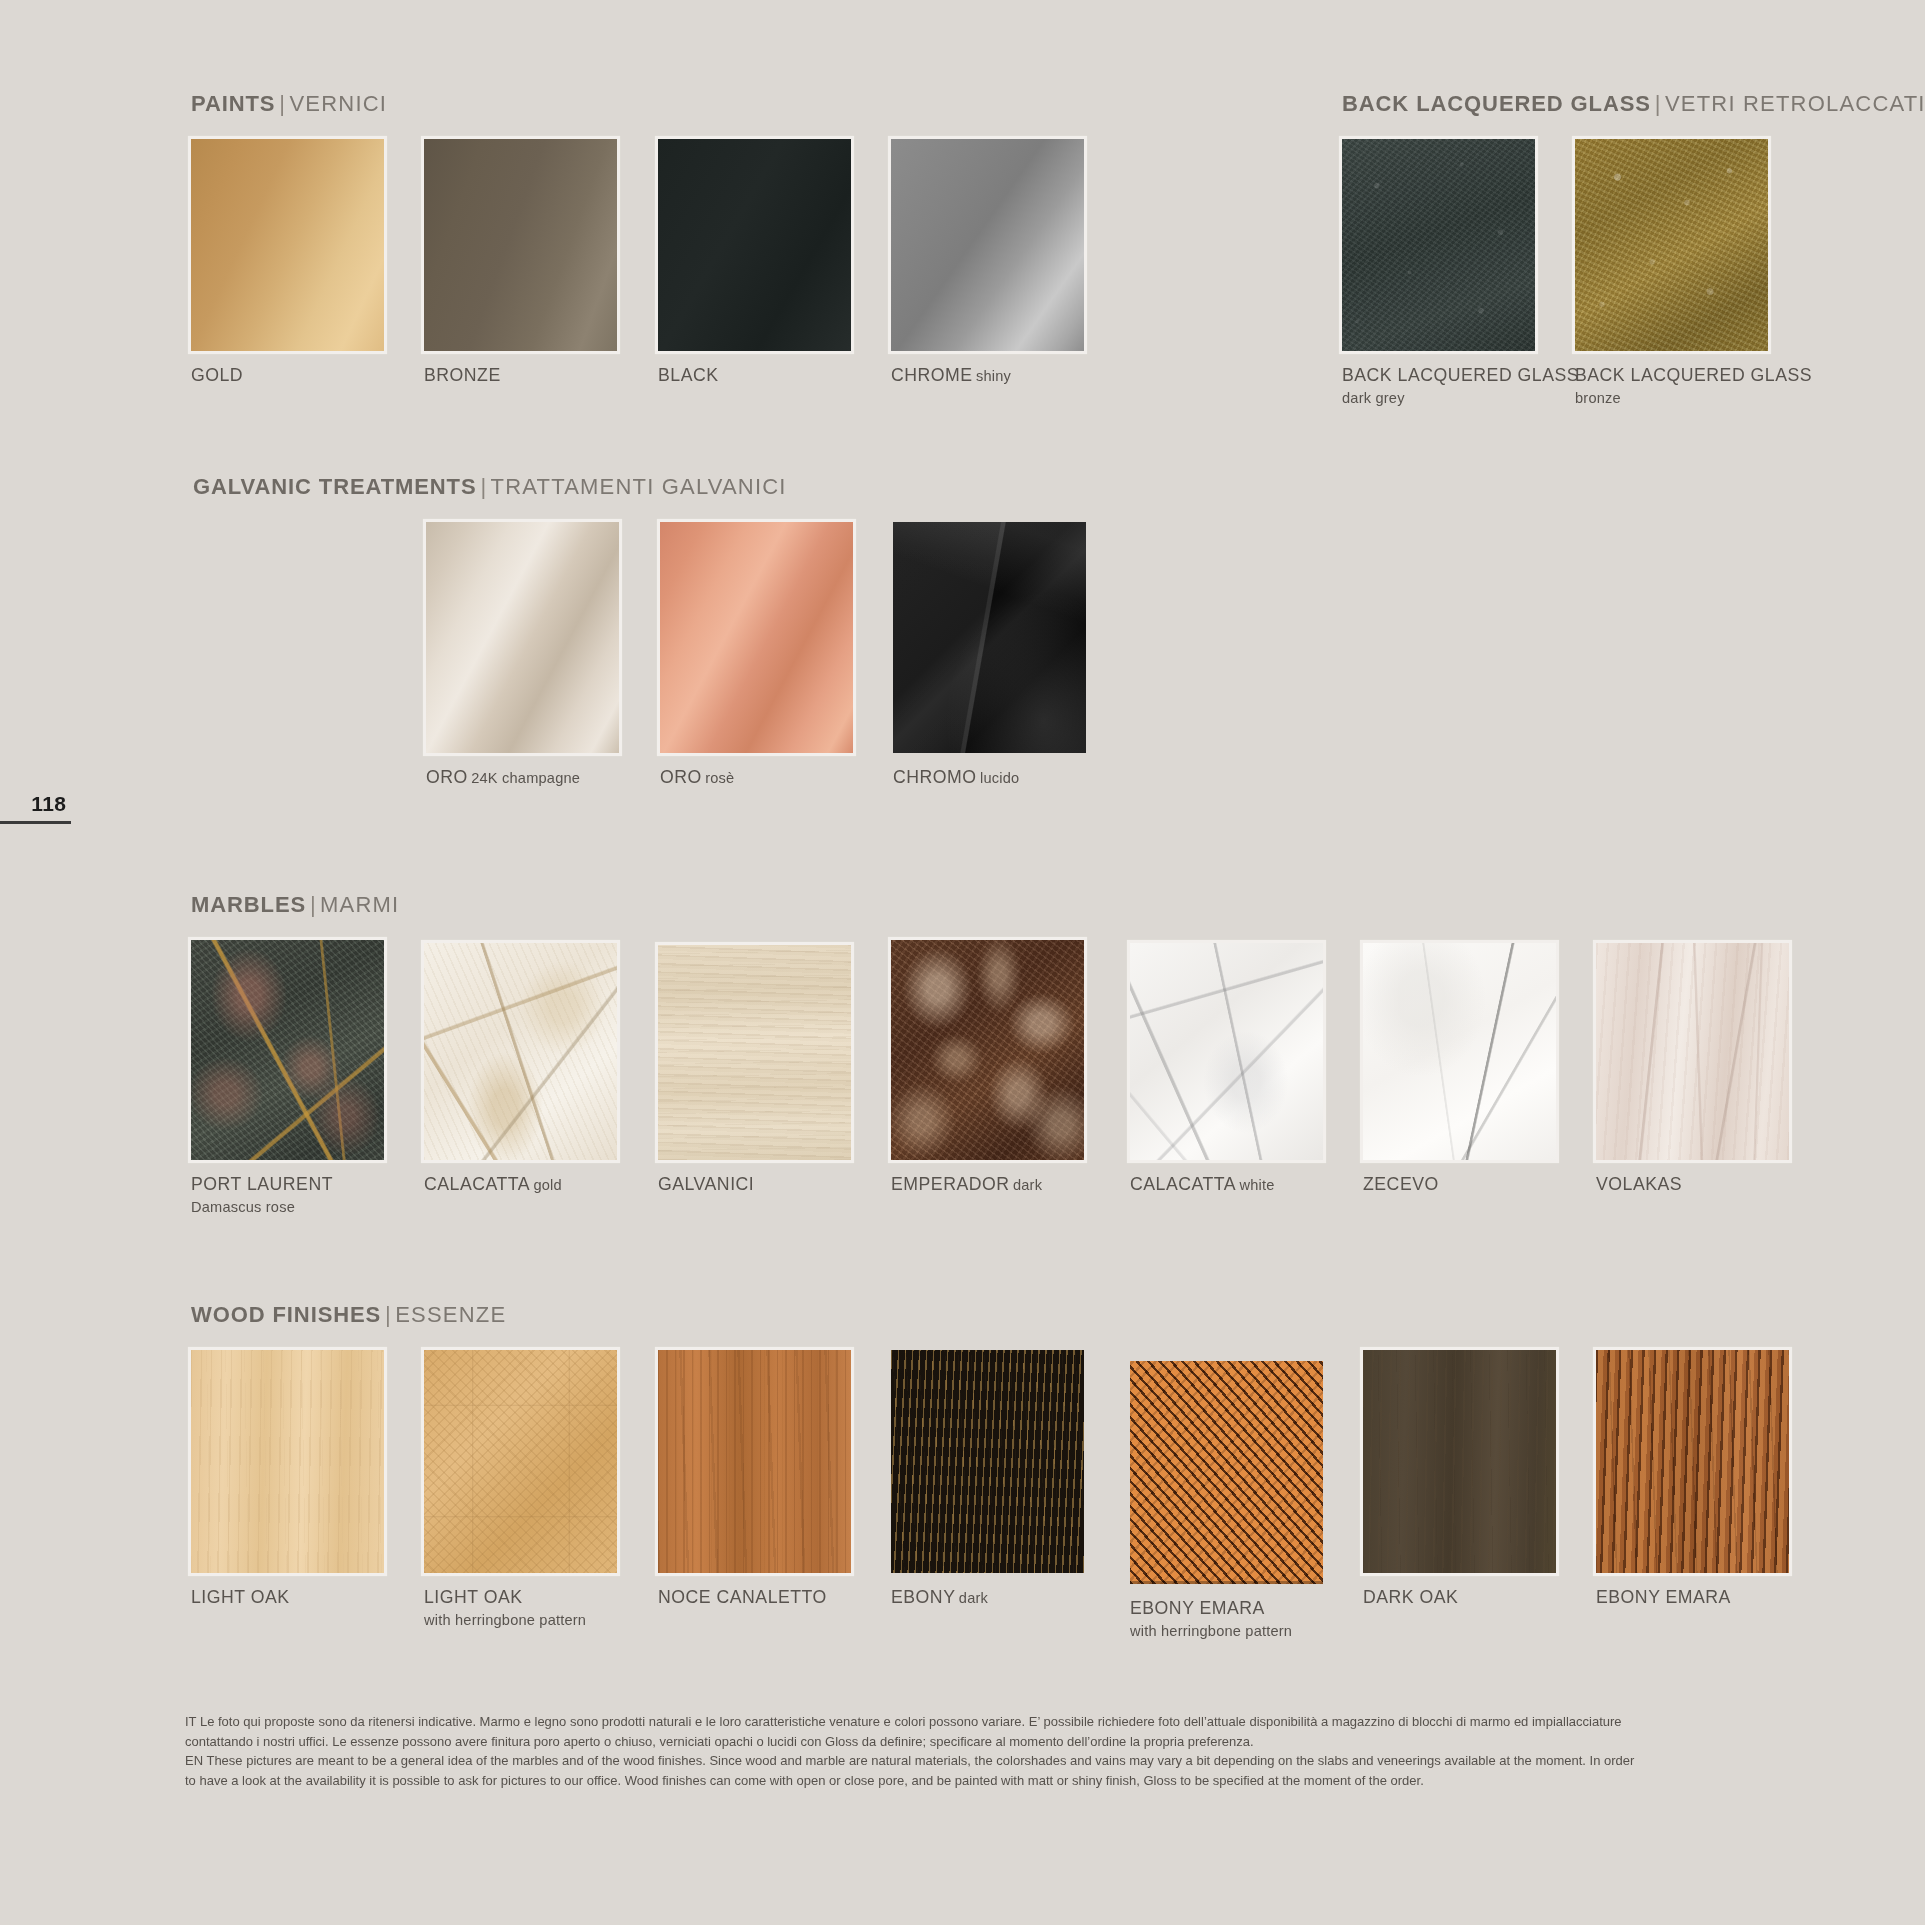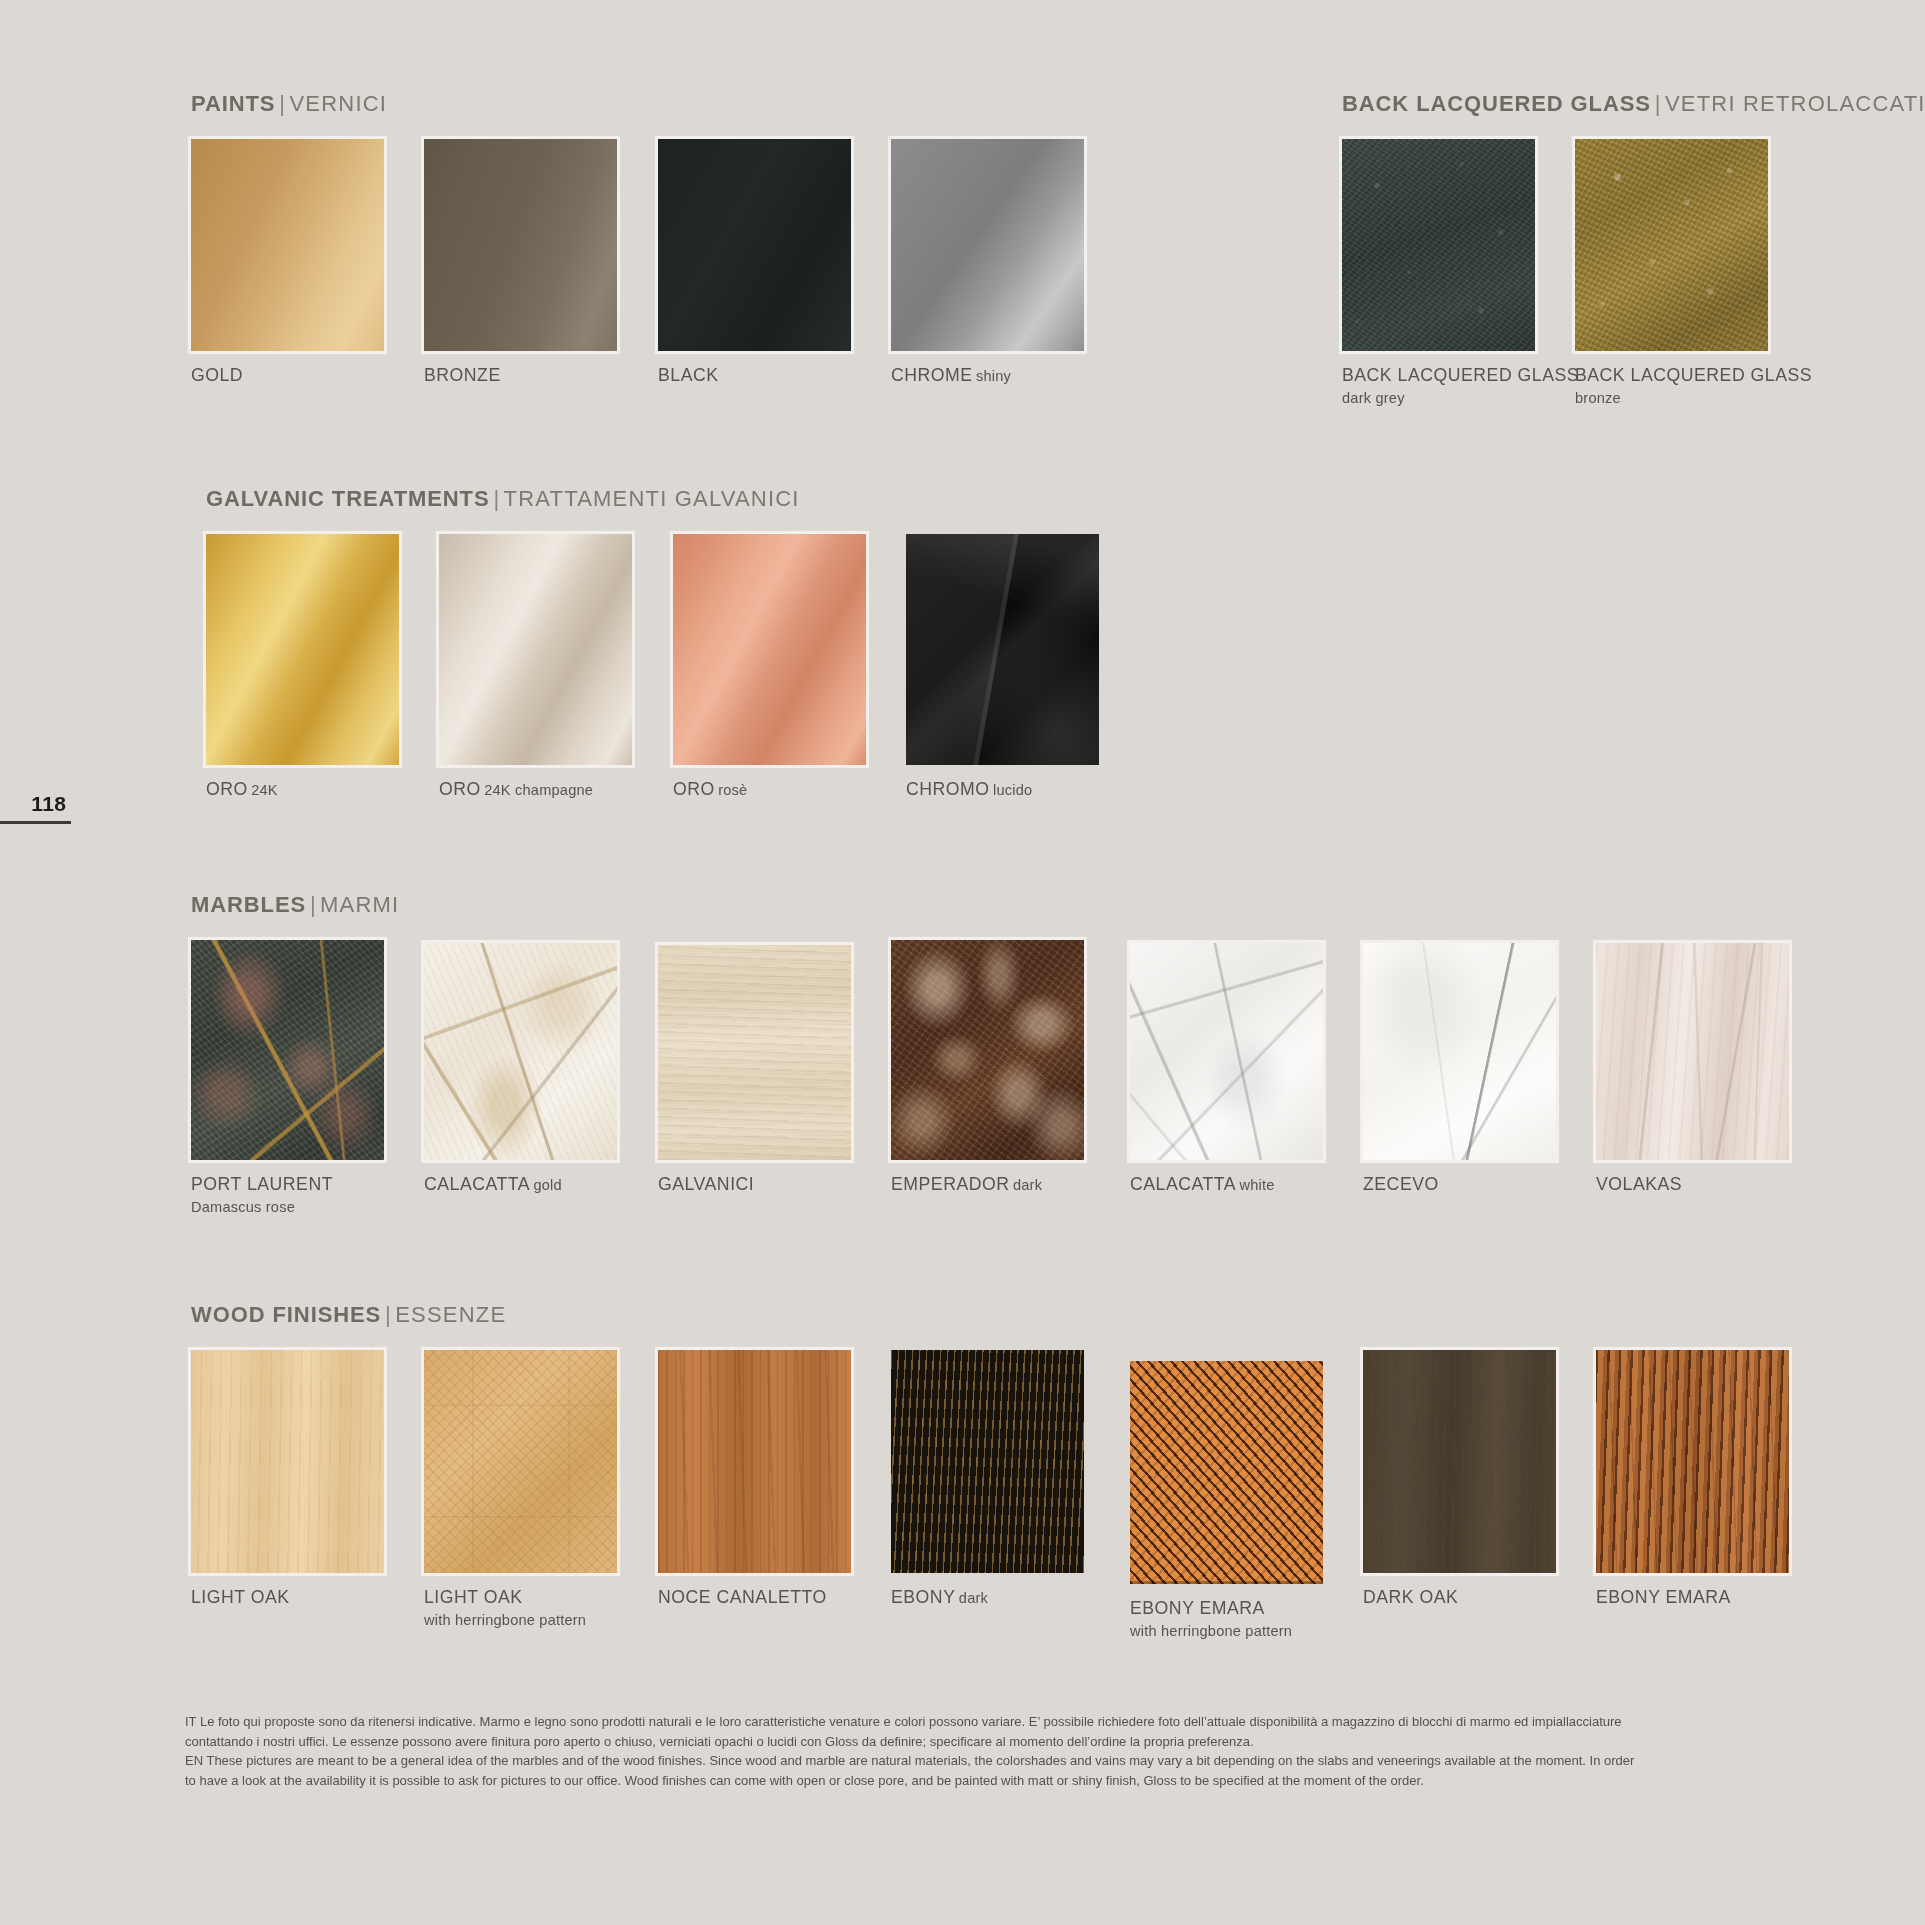--- a/index.html
+++ b/index.html
@@ -271,34 +271,25 @@
             <div class="tex t-blg-bronze"></div>
           </div>
         <div class="cap">
           <span class="main">BACK LACQUERED GLASS</span>
           <span class="sub">bronze</span>
         </div>
       </div>
     </div>
   </div>
 
-  <div class="section" style="left:206px; top:474px;margin-top:12px;">
+  <div class="section" style="left:193px; top:474px;">
     <div class="sec-head">
       <span class="en">GALVANIC TREATMENTS</span><span class="sep">|</span><span class="it">TRATTAMENTI GALVANICI</span>
     </div>
     <div class="row" style="margin-top:22.3px; height:254px;">
-      <div class="cell" style="left:0px;">
-        <div class="swatch" style="width:193px;height:231px;">
-            <div class="tex t-oro24k"></div>
-          </div>
-        <div class="cap">
-          <span class="main">ORO</span>
-          <span class="qual"> 24K</span>
-        </div>
-      </div>
       <div class="cell" style="left:233px;">
         <div class="swatch" style="width:193px;height:231px;">
             <div class="tex t-champagne"></div>
           </div>
         <div class="cap">
           <span class="main">ORO</span>
           <span class="qual"> 24K champagne</span>
         </div>
       </div>
       <div class="cell" style="left:467px;">

